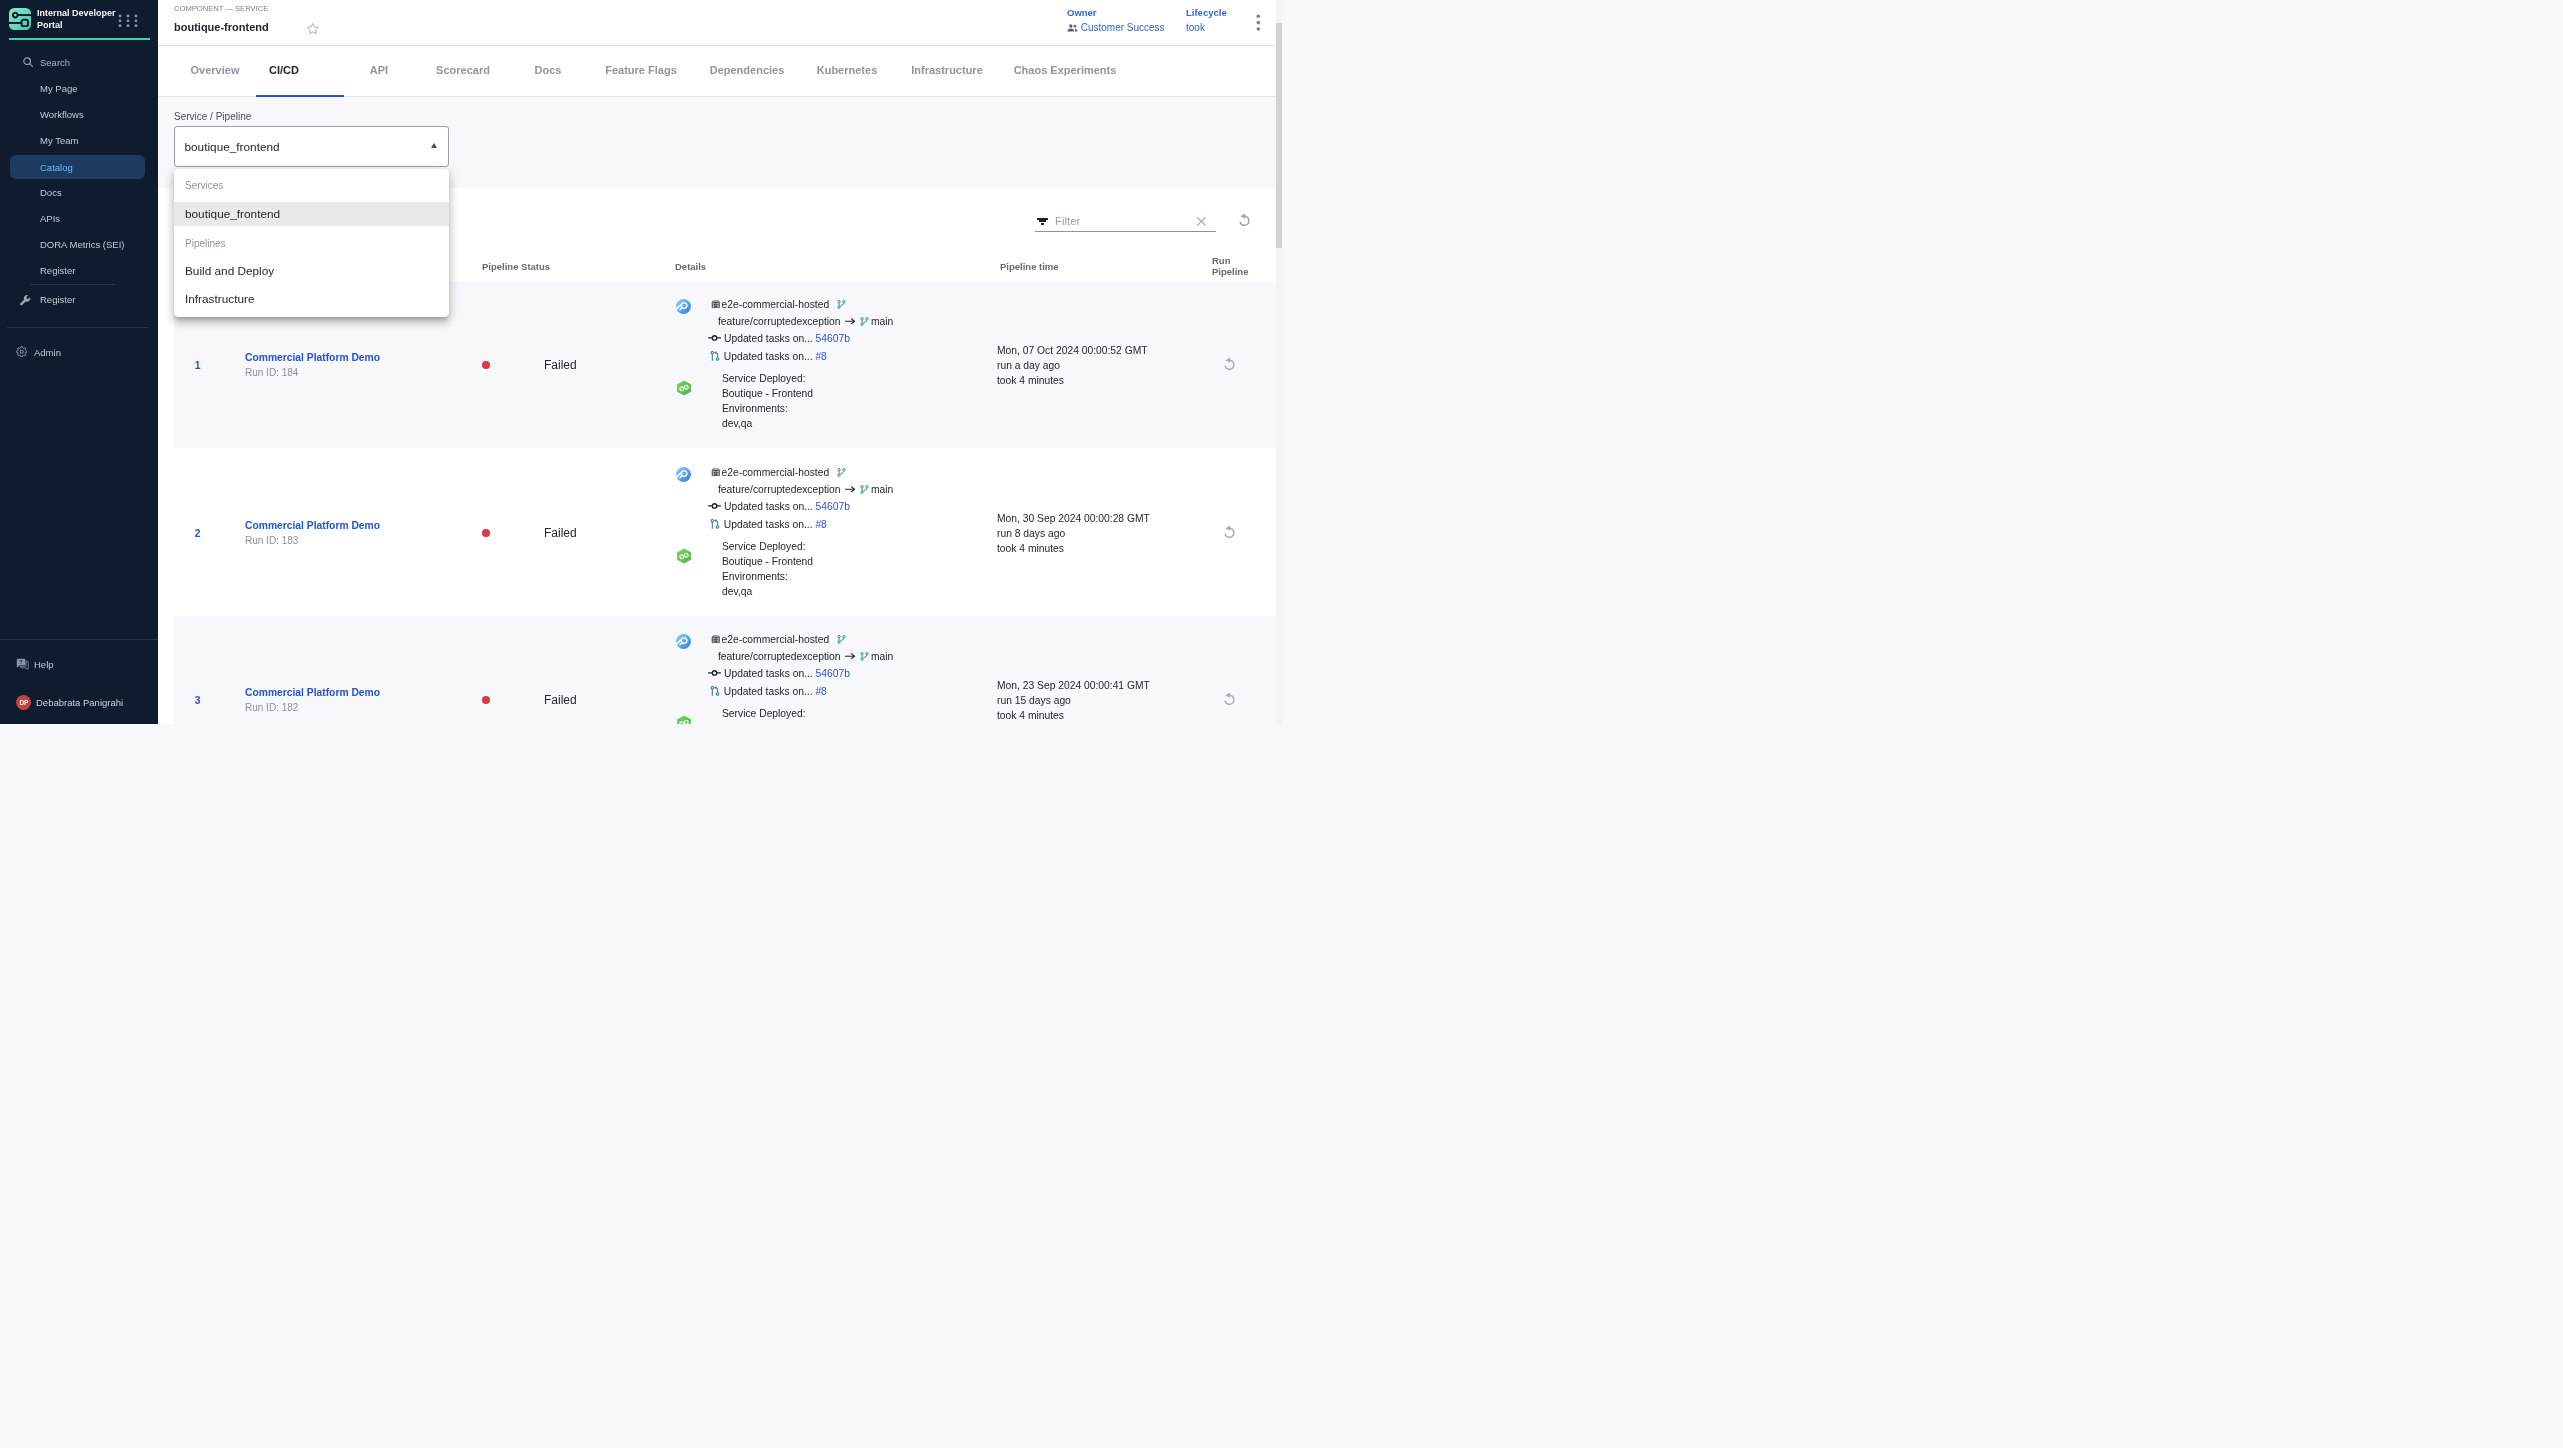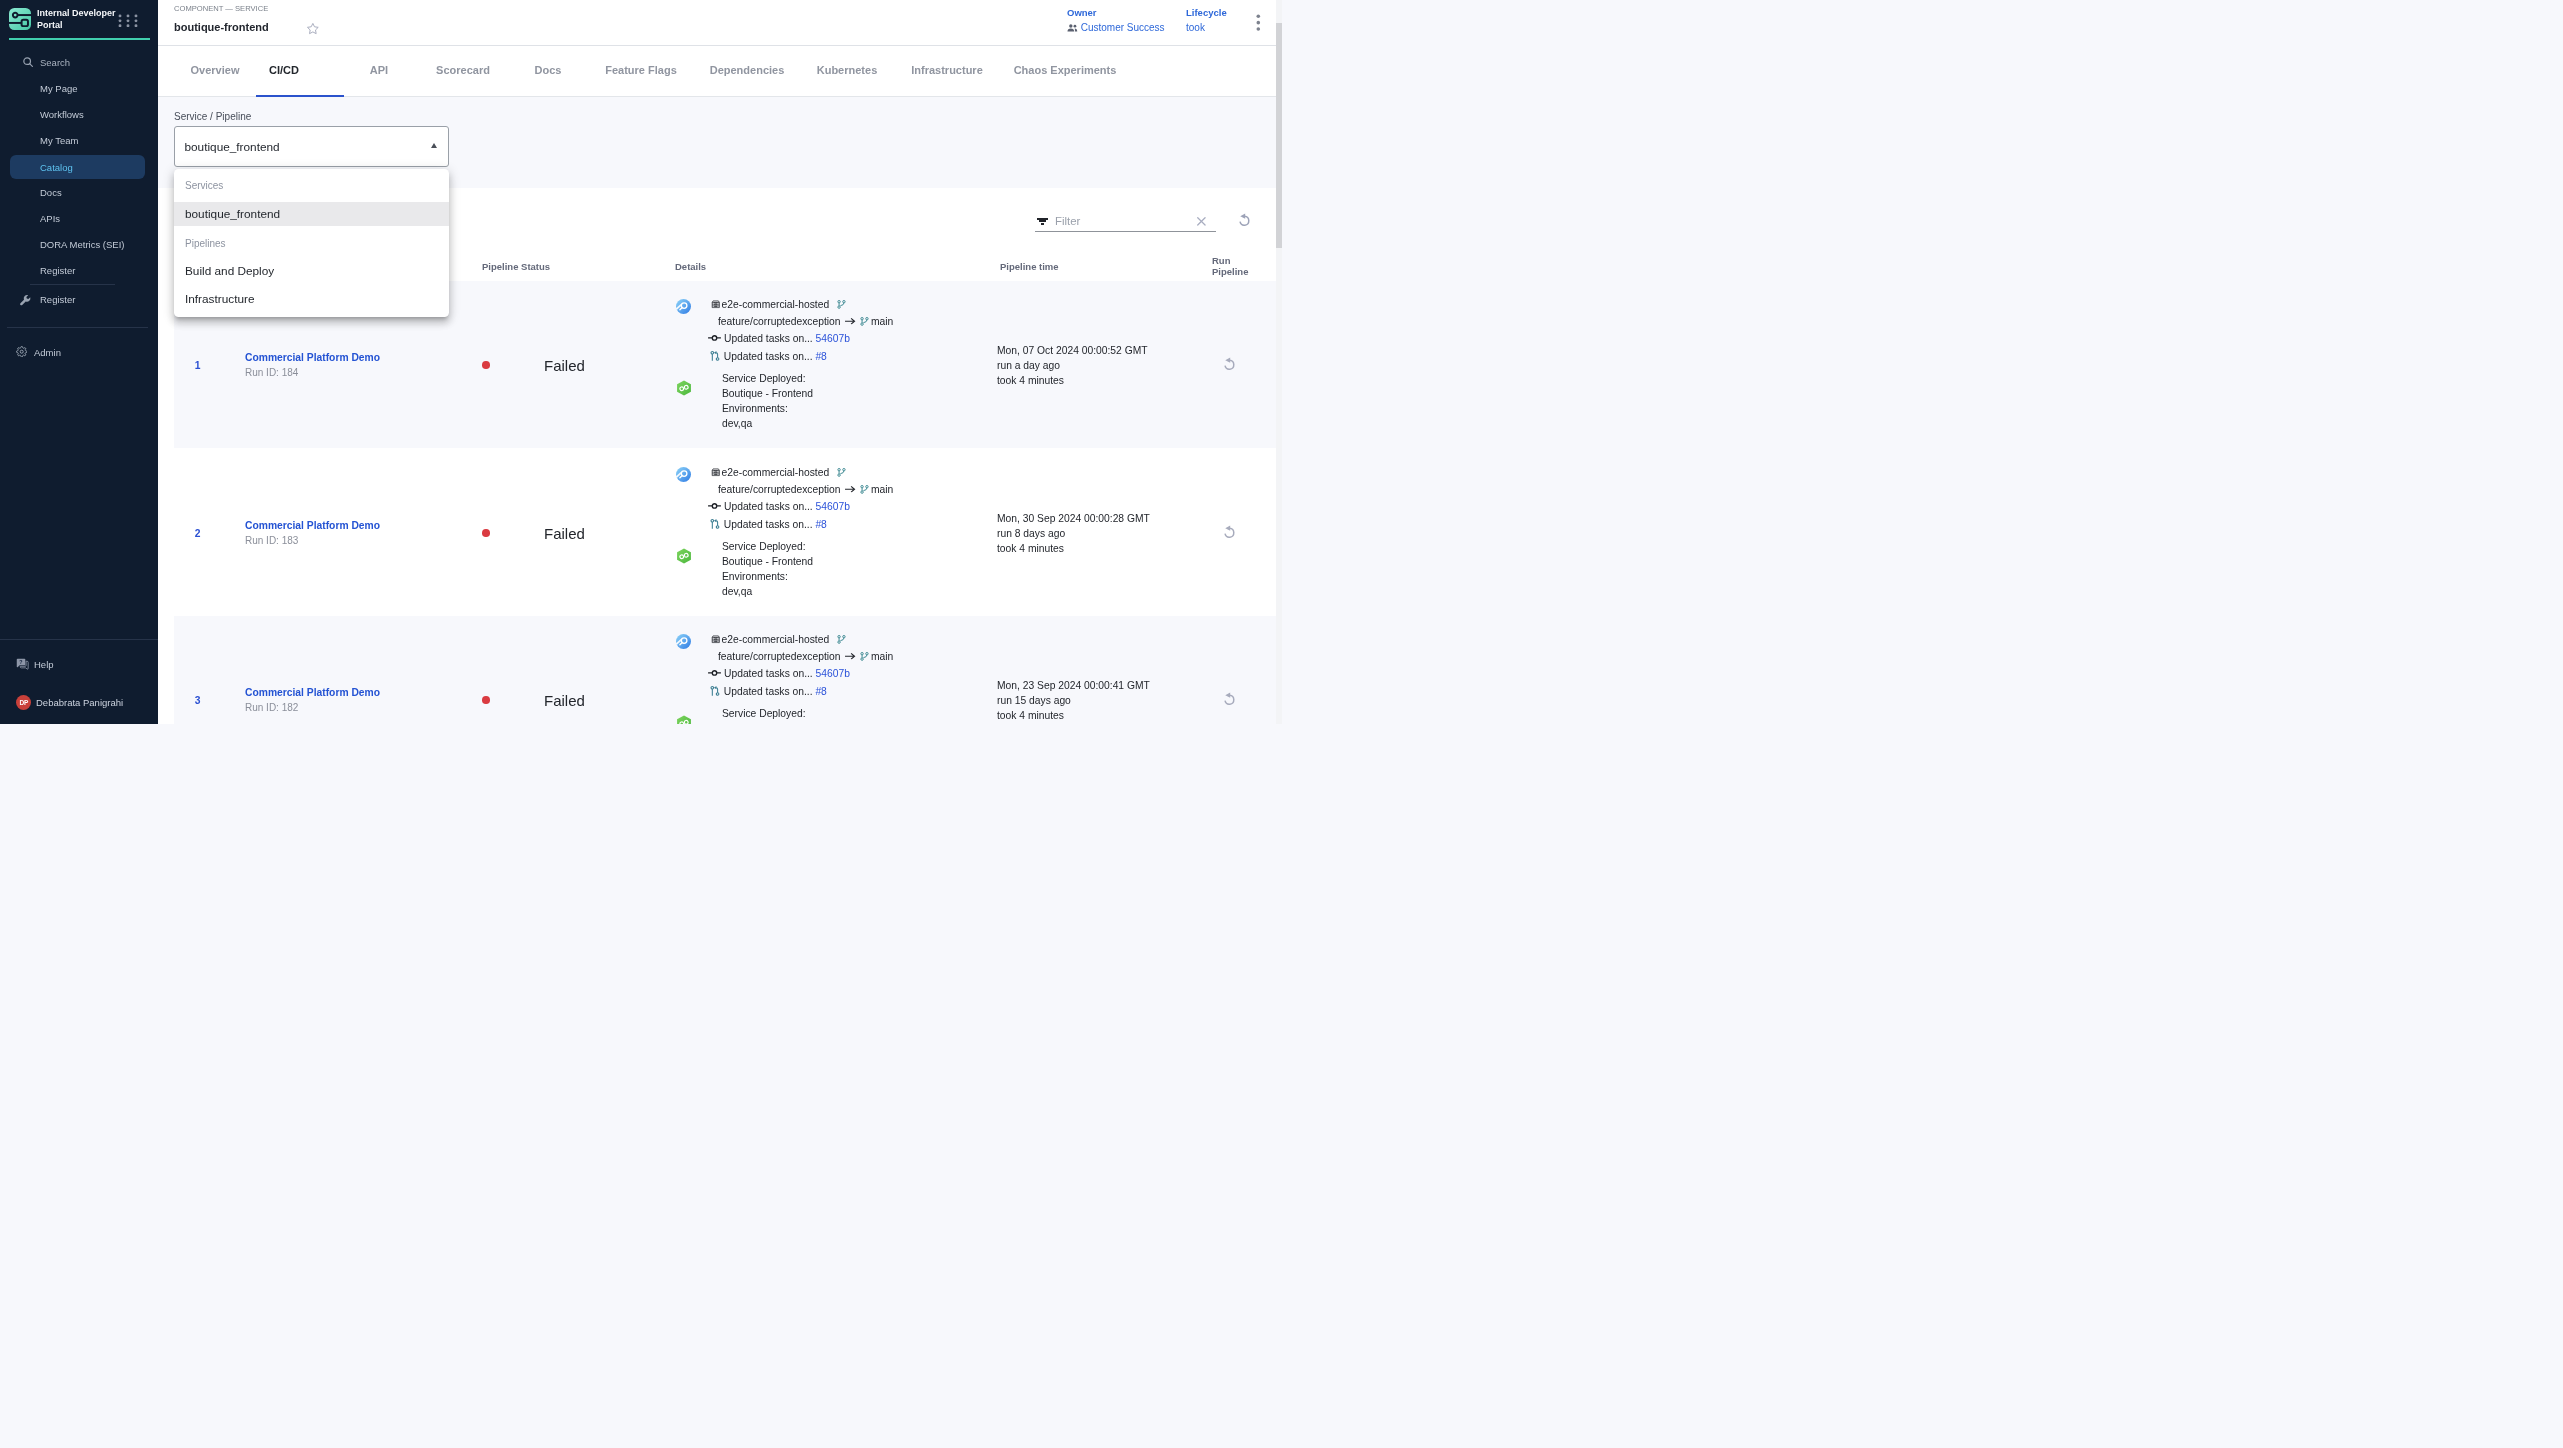--- a/index.html
+++ b/index.html
@@ -48,21 +48,21 @@
 
 
 .th { position:absolute; transform:translateY(-50%); font-size:9.5px; font-weight:bold; color:#64697a; line-height:11px; }
 #theadline { position:absolute; left:174px; top:281px; width:1104px; height:0.8px; background:#c9ccd2; }
 .row { position:absolute; left:174px; width:1105px; height:167px; }
 .row.odd { background:#f7f8fc; }
 .rnum { position:absolute; transform:translate(-50%,-50%); font-size:10.3px; font-weight:bold; color:#2b50d2; }
 .rlink { position:absolute; left:71px; transform:translateY(-50%); font-size:10.3px; font-weight:bold; color:#2453d3; white-space:nowrap; }
 .rid { position:absolute; left:71px; transform:translateY(-50%); font-size:10px; color:#8b8f9a; white-space:nowrap; }
 .dot { position:absolute; left:308px; width:7.6px; height:7.6px; border-radius:50%; background:#da3b41; }
-.failed { position:absolute; left:326px; transform:translateY(-50%); font-size:15px; color:#23262c;padding-left:44px; }
+.failed { position:absolute; left:326px; transform:translateY(-50%); font-size:12px; color:#23262c;padding-left:44px; }
 .dline { position:absolute; transform:translateY(-50%); font-size:10.3px; color:#23262c; white-space:nowrap; display:flex; align-items:center; }
 .dline a { color:#2b52d9; text-decoration:none; }
 .svcblock { position:absolute; left:548px; font-size:10.3px; color:#23262c; line-height:15px; }
 .timeblock { position:absolute; left:823px; font-size:10.3px; color:#23262c; line-height:15px; }
 .iconbtn { position:absolute; left:1049px; }
 a { text-decoration:none; }
 
 
 #sbtrack { position:absolute; left:1276px; top:0; width:5.5px; height:724px; background:#f3f4f6; z-index:60; }
 #sbthumb { position:absolute; left:0; top:23px; width:5.5px; height:225px; background:#d2d3d6; }

